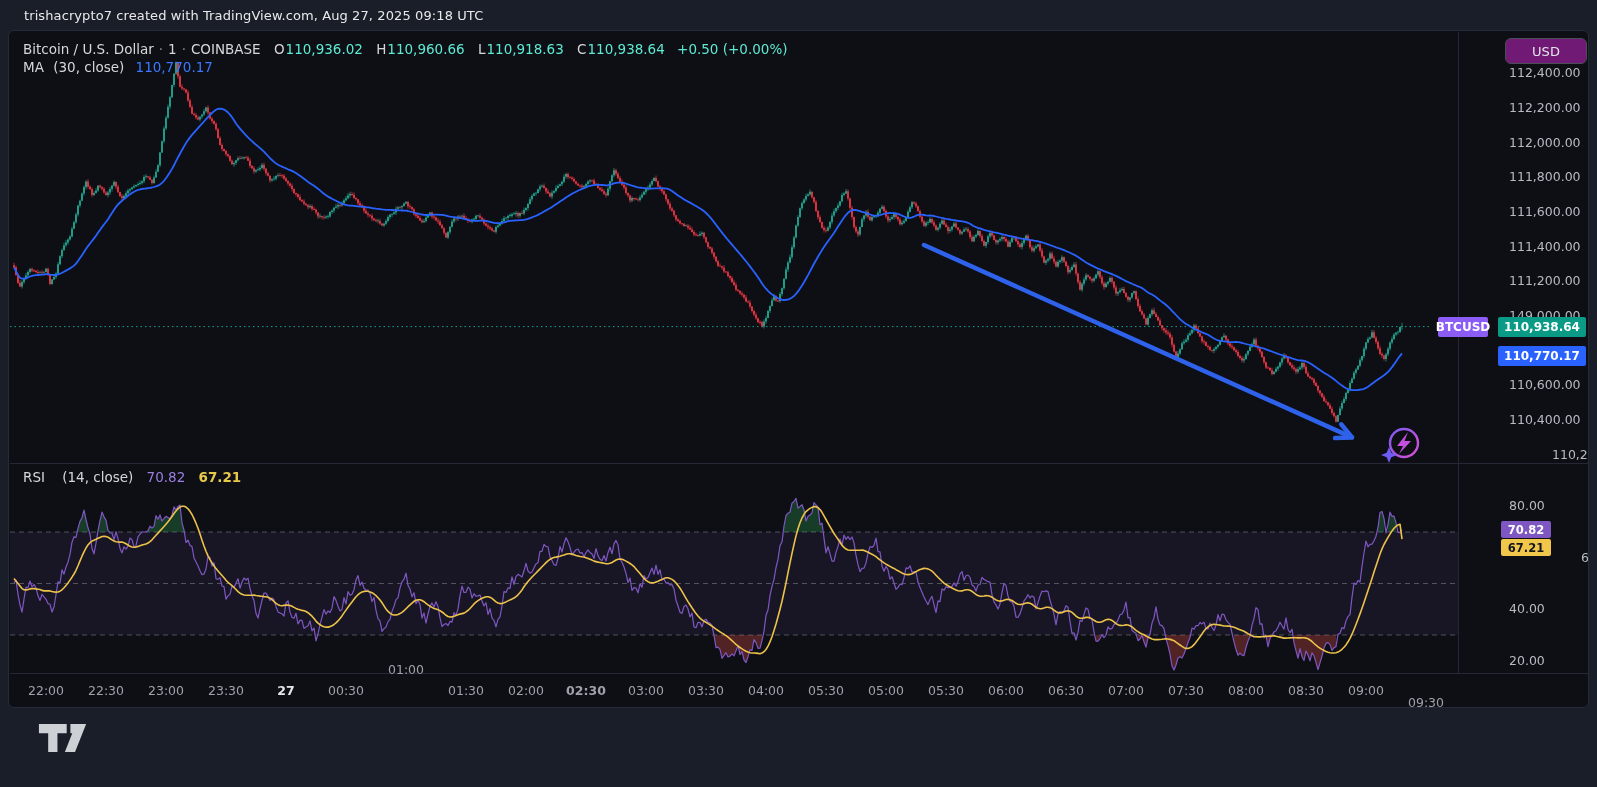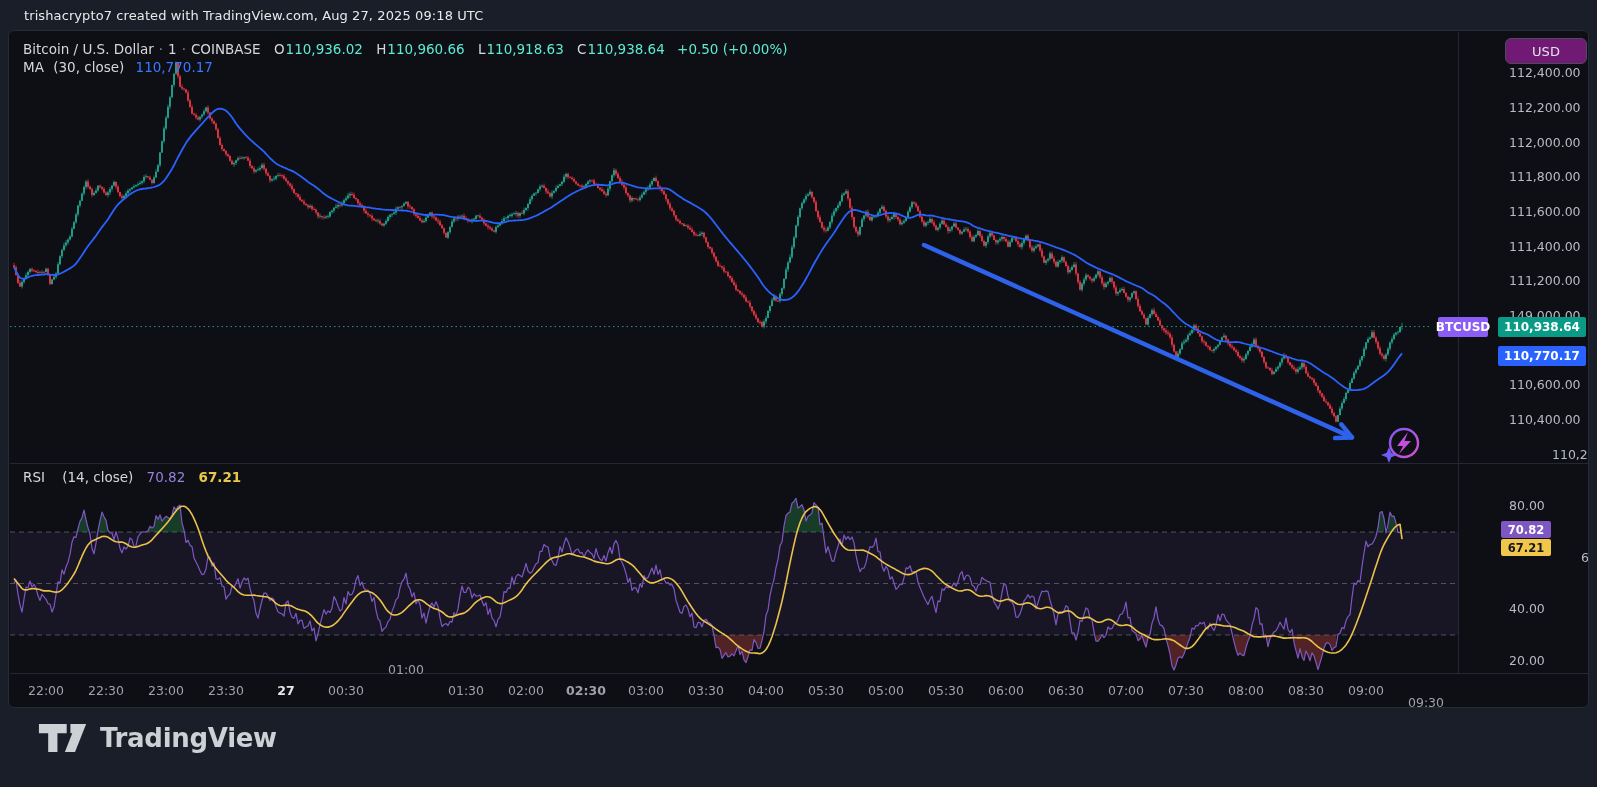--- a/index.html
+++ b/index.html
@@ -140,14 +140,13 @@
   <div class="badge mab">110,770.17</div>
   <div class="badge rsib">70.82</div>
   <div class="badge rsimab">67.21</div>
 </div>
 
 <div class="footer">
   <svg width="50" height="32" viewBox="0 0 54 34">
     <path d="M1 2 h30 v10 h-10 v20 h-10 v-20 h-10 z" fill="#cdd0d5"></path>
     <path d="M35 2 h17 l-12 30 h-11 l8 -20 h-2 z" fill="#cdd0d5"></path>
   </svg>
-  <span class="brand">TradingView</span>
 </div>
 
 </body></html>

